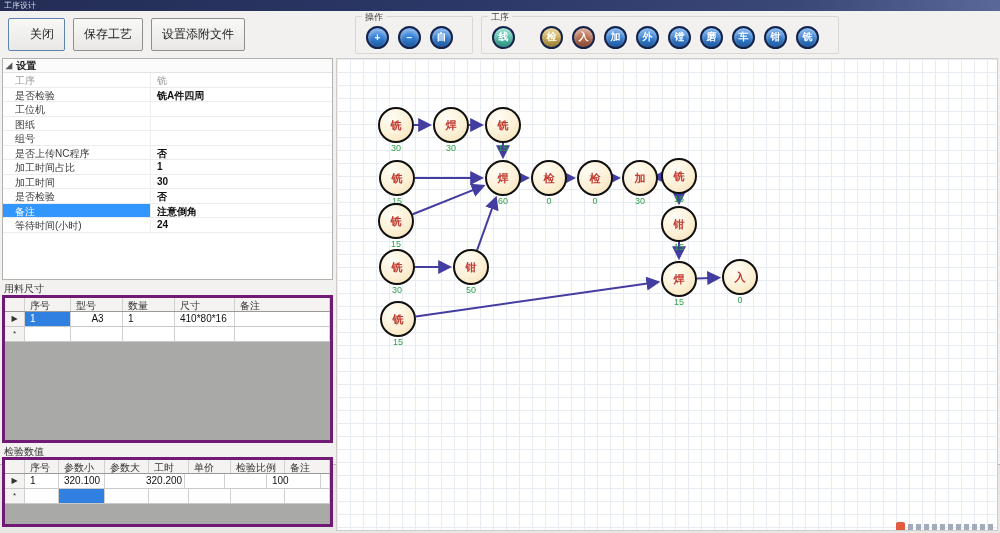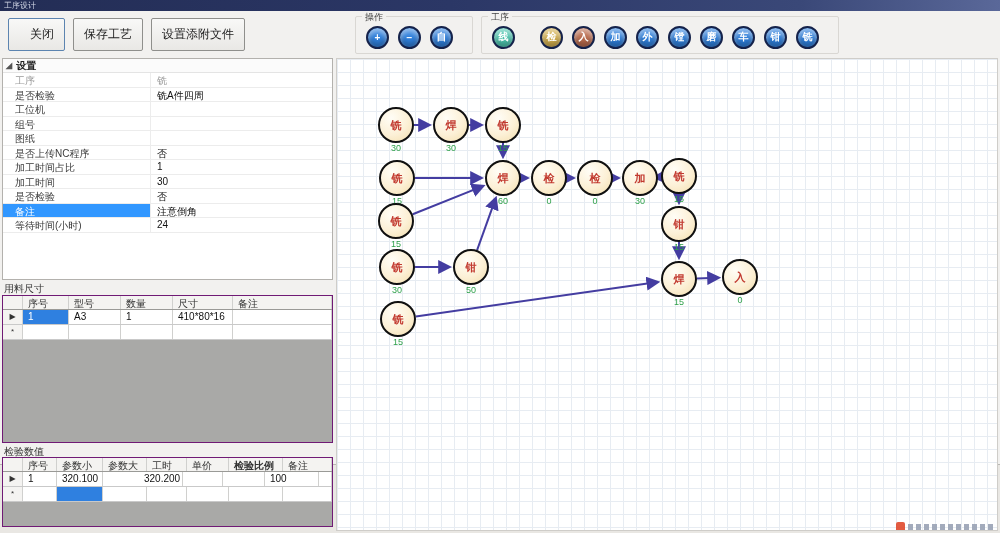--- a/index.html
+++ b/index.html
@@ -32,29 +32,29 @@
 
   
   #propgrid { height:222px; background:#fff; border:1px solid #b3b1ad; overflow:hidden; }
   #prop-section { display:flex; align-items:center; height:14px; font-size:10px; font-weight:bold; color:#222;
     border-bottom:1px solid #e4e4e4; padding-left:3px; background:#fbfbfb; }
   #prop-section .tri { font-size:8px; margin-right:4px; color:#555; }
   .prop-row { display:flex; height:14.5px; border-bottom:1px solid #ececec; font-size:10px; cursor:default; }
   .prop-label { width:148px; padding:1px 2px 0 12px; color:#3a3a3a; border-right:1px solid #ececec;
     white-space:nowrap; overflow:hidden; }
   .prop-value { flex:1; padding:1px 2px 0 6px; color:#111; white-space:nowrap; overflow:hidden; }
-  .prop-value.bold { font-weight:normal; }
+  .prop-value.bold { font-weight:bold; }
   .prop-row.muted .prop-label, .prop-row.muted .prop-value { color:#9b9b9b; font-weight:normal; }
   .prop-row.selected .prop-label { background:#3197ff; color:#fff; }
 
   
   .panel-title { height:14px; font-size:10px; color:#333; padding:2px 0 0 2px; }
 
   
-  .dgv { background:#a9a9a7; border:1px solid #701a75; overflow:hidden; position:relative; }
+  .dgv { background:#a9a9a7; border:3px solid #701a75; overflow:hidden; position:relative; }
   .dgv-row { display:flex; height:15px; background:#fff; border-bottom:1px solid #c9c9c9; }
   .dgv-row.header { background:#f4f3f1; border-bottom:1px solid #9a9a97; height:14px; }
   .dgv-cell { font-size:10px; padding:1px 3px 0 5px; border-right:1px solid #d0d0ce; color:#111;
     white-space:nowrap; overflow:hidden; }
   .header .dgv-cell { color:#333; }
   .dgv-cell.marker { padding:0; text-align:center; background:#f4f3f1; color:#333; font-size:8px; line-height:14px; }
   .dgv-cell.sel { background:#2f80e0; color:#fff; }
 
   #material-table { height:148px; margin-top:1px; }
   #inspection-table { height:70px; }
@@ -128,25 +128,25 @@
           </div>
           <div class="prop-row">
             <div class="prop-label">是否检验</div>
             <div class="prop-value bold">铣A件四周</div>
           </div>
           <div class="prop-row">
             <div class="prop-label">工位机</div>
             <div class="prop-value"></div>
           </div>
           <div class="prop-row">
+            <div class="prop-label">图纸</div>
+            <div class="prop-value"></div>
+          </div>
+          <div class="prop-row">
             <div class="prop-label">组号</div>
-            <div class="prop-value"></div>
-          </div>
-          <div class="prop-row">
-            <div class="prop-label">图纸</div>
             <div class="prop-value"></div>
           </div>
           <div class="prop-row">
             <div class="prop-label">是否上传NC程序</div>
             <div class="prop-value bold">否</div>
           </div>
           <div class="prop-row">
             <div class="prop-label">加工时间占比</div>
             <div class="prop-value bold">1</div>
           </div>
@@ -175,21 +175,21 @@
           <div class="dgv-cell marker" style="width: 20px; flex: 0 0 20px;"></div>
           <div class="dgv-cell" style="width: 46px; flex: 0 0 46px;">序号</div>
           <div class="dgv-cell" style="width: 52px; flex: 0 0 52px;">型号</div>
           <div class="dgv-cell" style="width: 52px; flex: 0 0 52px;">数量</div>
           <div class="dgv-cell" style="width: 60px; flex: 0 0 60px;">尺寸</div>
           <div class="dgv-cell" style="flex: 1 1 0%;">备注</div>
         </div>
         <div class="dgv-row">
           <div class="dgv-cell marker" style="width: 20px; flex: 0 0 20px;">▶</div>
           <div class="dgv-cell sel" style="width: 46px; flex: 0 0 46px;">1</div>
-          <div class="dgv-cell" style="width: 52px; flex: 0 0 52px;">A3</div>
+          <div class="dgv-cell" style="width: 52px; flex: 0 0 52px; text-align: center;">A3</div>
           <div class="dgv-cell" style="width: 52px; flex: 0 0 52px;">1</div>
           <div class="dgv-cell" style="width: 60px; flex: 0 0 60px;">410*80*16</div>
           <div class="dgv-cell" style="flex: 1 1 0%;"></div>
         </div>
         <div class="dgv-row">
           <div class="dgv-cell marker" style="width: 20px; flex: 0 0 20px;">*</div>
           <div class="dgv-cell" style="width: 46px; flex: 0 0 46px;"></div>
           <div class="dgv-cell" style="width: 52px; flex: 0 0 52px;"></div>
           <div class="dgv-cell" style="width: 52px; flex: 0 0 52px;"></div>
           <div class="dgv-cell" style="width: 60px; flex: 0 0 60px;"></div>
@@ -199,21 +199,21 @@
 
     <div class="panel-title">检验数值</div>
     <div id="inspection-table" class="dgv">
         <div class="dgv-row header">
           <div class="dgv-cell marker" style="width: 20px; flex: 0 0 20px;"></div>
           <div class="dgv-cell" style="width: 34px; flex: 0 0 34px;">序号</div>
           <div class="dgv-cell" style="width: 46px; flex: 0 0 46px;">参数小</div>
           <div class="dgv-cell" style="width: 44px; flex: 0 0 44px;">参数大</div>
           <div class="dgv-cell" style="width: 40px; flex: 0 0 40px;">工时</div>
           <div class="dgv-cell" style="width: 42px; flex: 0 0 42px;">单价</div>
-          <div class="dgv-cell" style="width: 54px; flex: 0 0 54px; font-weight: bold;">检验比例</div>
+          <div class="dgv-cell" style="width: 54px; flex: 0 0 54px;">检验比例</div>
           <div class="dgv-cell" style="flex: 1 1 0%;">备注</div>
         </div>
         <div class="dgv-row">
           <div class="dgv-cell marker" style="width: 20px; flex: 0 0 20px;">▶</div>
           <div class="dgv-cell" style="width: 34px; flex: 0 0 34px;">1</div>
           <div class="dgv-cell" style="width: 46px; flex: 0 0 46px;">320.100</div>
           <div class="dgv-cell" style="width: 44px; flex: 0 0 44px; margin-left: 36px;">320.200</div>
           <div class="dgv-cell" style="width: 40px; flex: 0 0 40px;"></div>
           <div class="dgv-cell" style="width: 42px; flex: 0 0 42px;"></div>
           <div class="dgv-cell" style="width: 54px; flex: 0 0 54px;">100</div>

